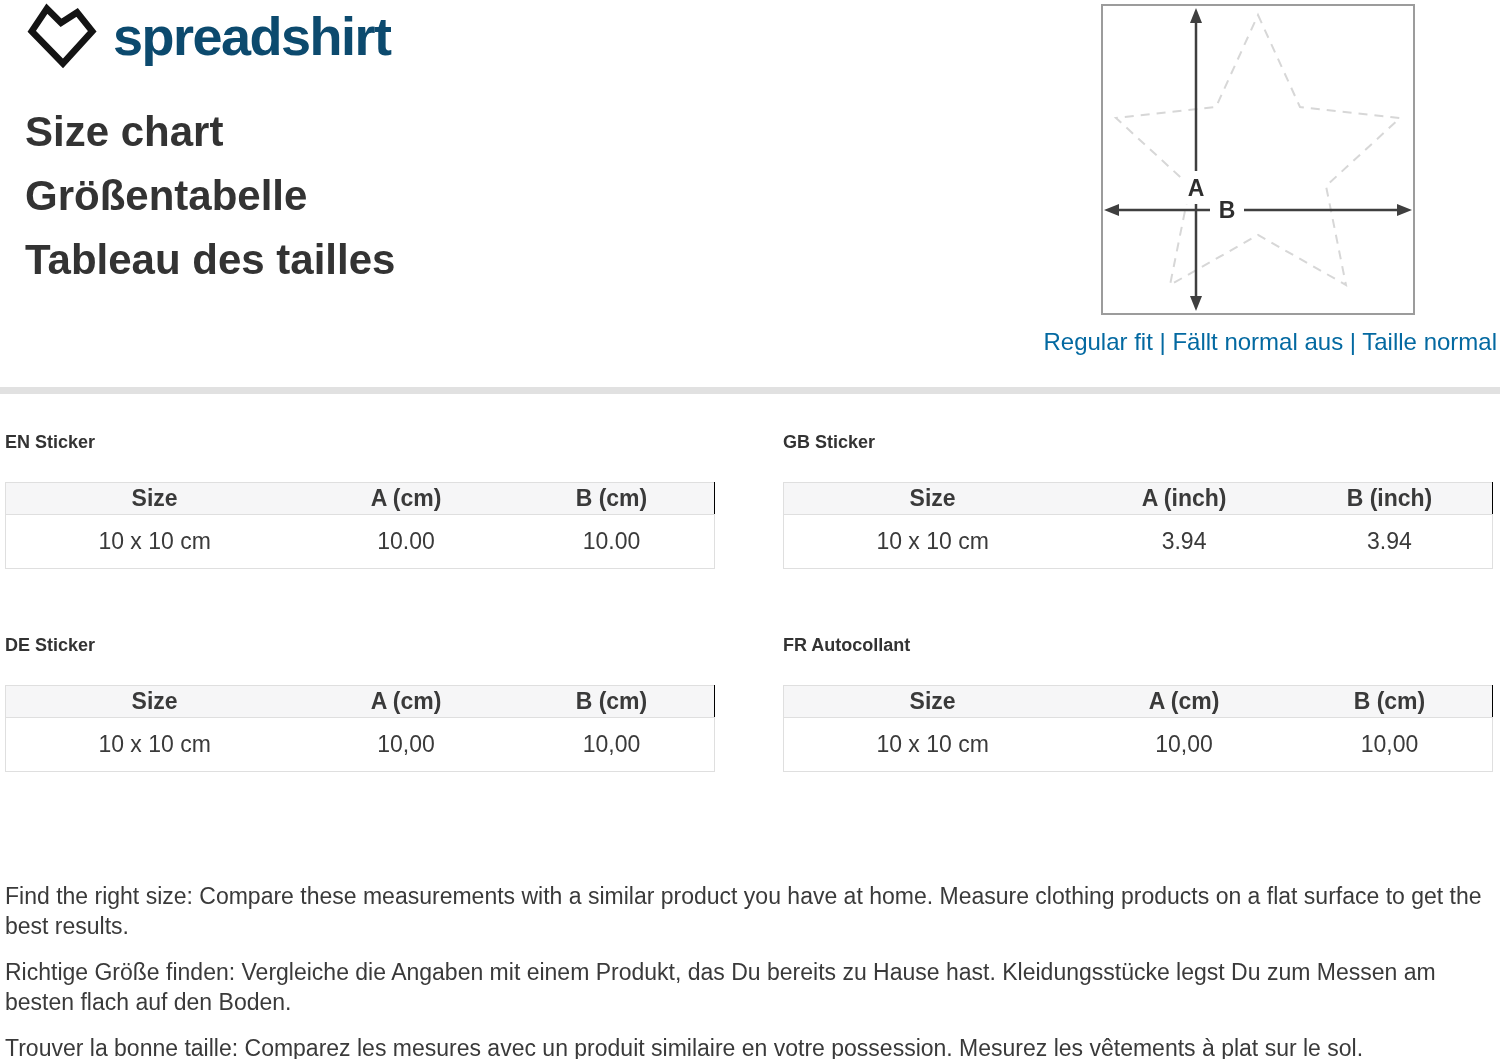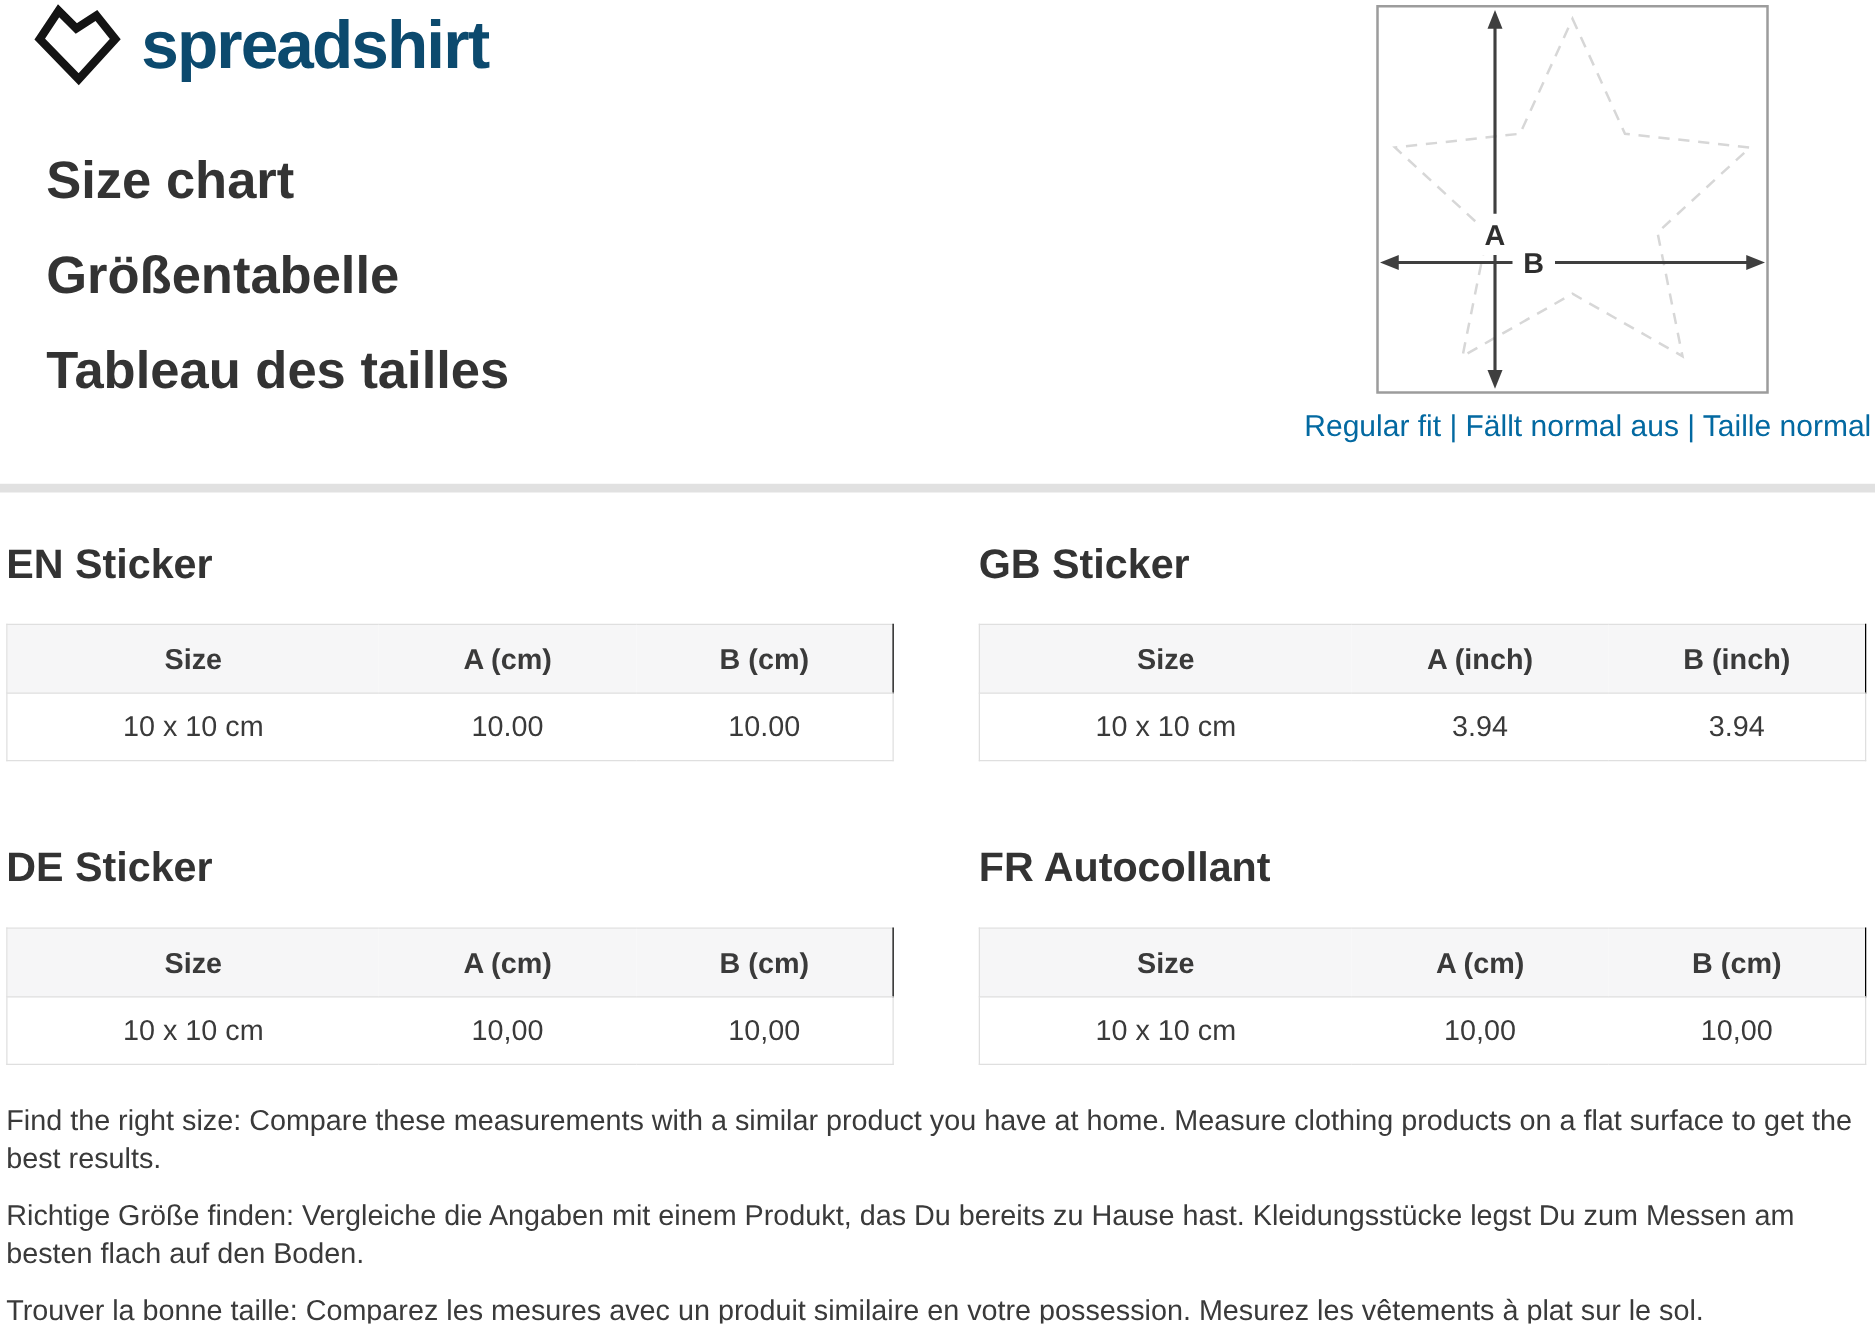--- a/index.html
+++ b/index.html
@@ -27,21 +27,21 @@
   .logo-text {
     font-size: 54px;
     font-weight: 800;
     letter-spacing: -1.5px;
     color: #0c4a6e;
     line-height: 66px;
   }
 
   .titles { position: absolute; left: 25px; top: 100px; }
   .titles h1 {
-    margin: 12px;
+    margin: 0;
     font-size: 42px;
     line-height: 64px;
     font-weight: bold;
     color: #333333;
   }
 
   
   .diagram {
     position: absolute;
     left: 1101px;
@@ -77,38 +77,38 @@
     top: 432px;
     left: 5px;
     width: 1488px;
     display: grid;
     grid-template-columns: 1fr 1fr;
     column-gap: 68px;
     row-gap: 66px;
   }
   .table-section h2 {
     margin: 0 0 29px 0;
-    font-size: 33px;
+    font-size: 18px;
     font-weight: bold;
     color: #333333;
   }
   table.size-table {
     width: 100%;
     border-collapse: collapse;
     font-size: 23px;
     color: #3a3a3a;
     table-layout: fixed;
   }
   table.size-table col.c1 { width: 42%; }
   table.size-table col.c2 { width: 29%; }
   table.size-table col.c3 { width: 29%; }
   table.size-table th {
     background: #f6f6f7;
     font-weight: bold;
-    height: 55px;
+    height: 32px;
     text-align: center;
     border-top: 1px solid #dfdfdf;
     border-bottom: 1px solid #dfdfdf;
     padding: 0;
     margin-top: 15px;
   }
   table.size-table th:first-child { border-left: 1px solid #dfdfdf; }
   table.size-table th:last-child { border-right: 1px solid #000000; }
   table.size-table td {
     height: 54px;

